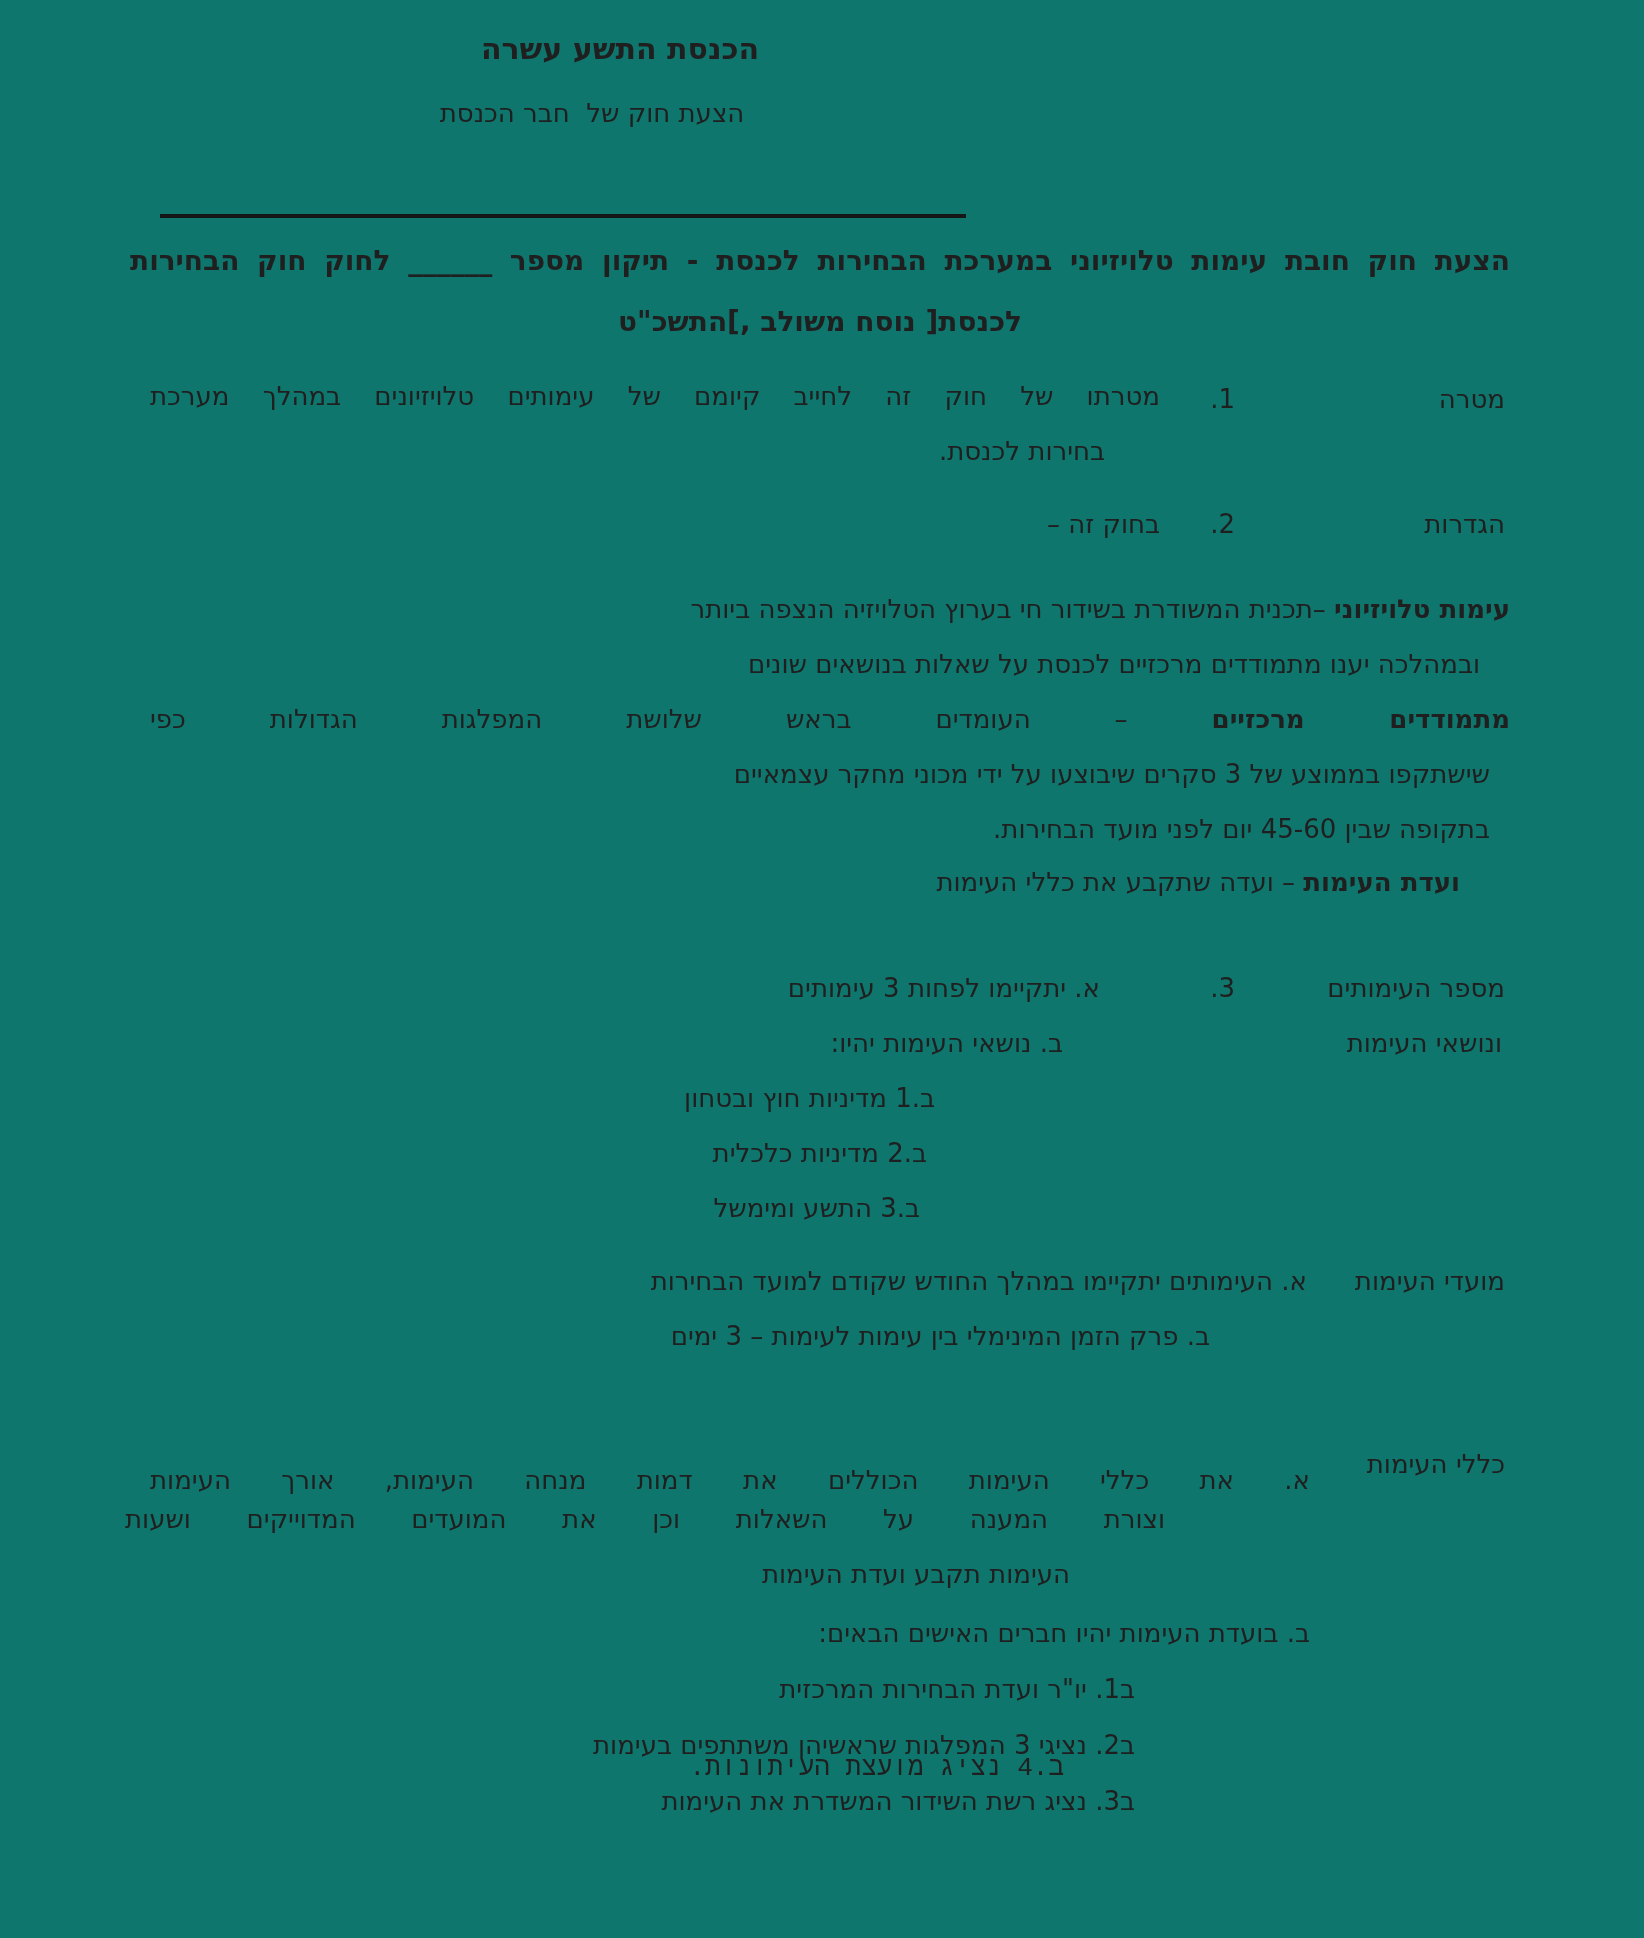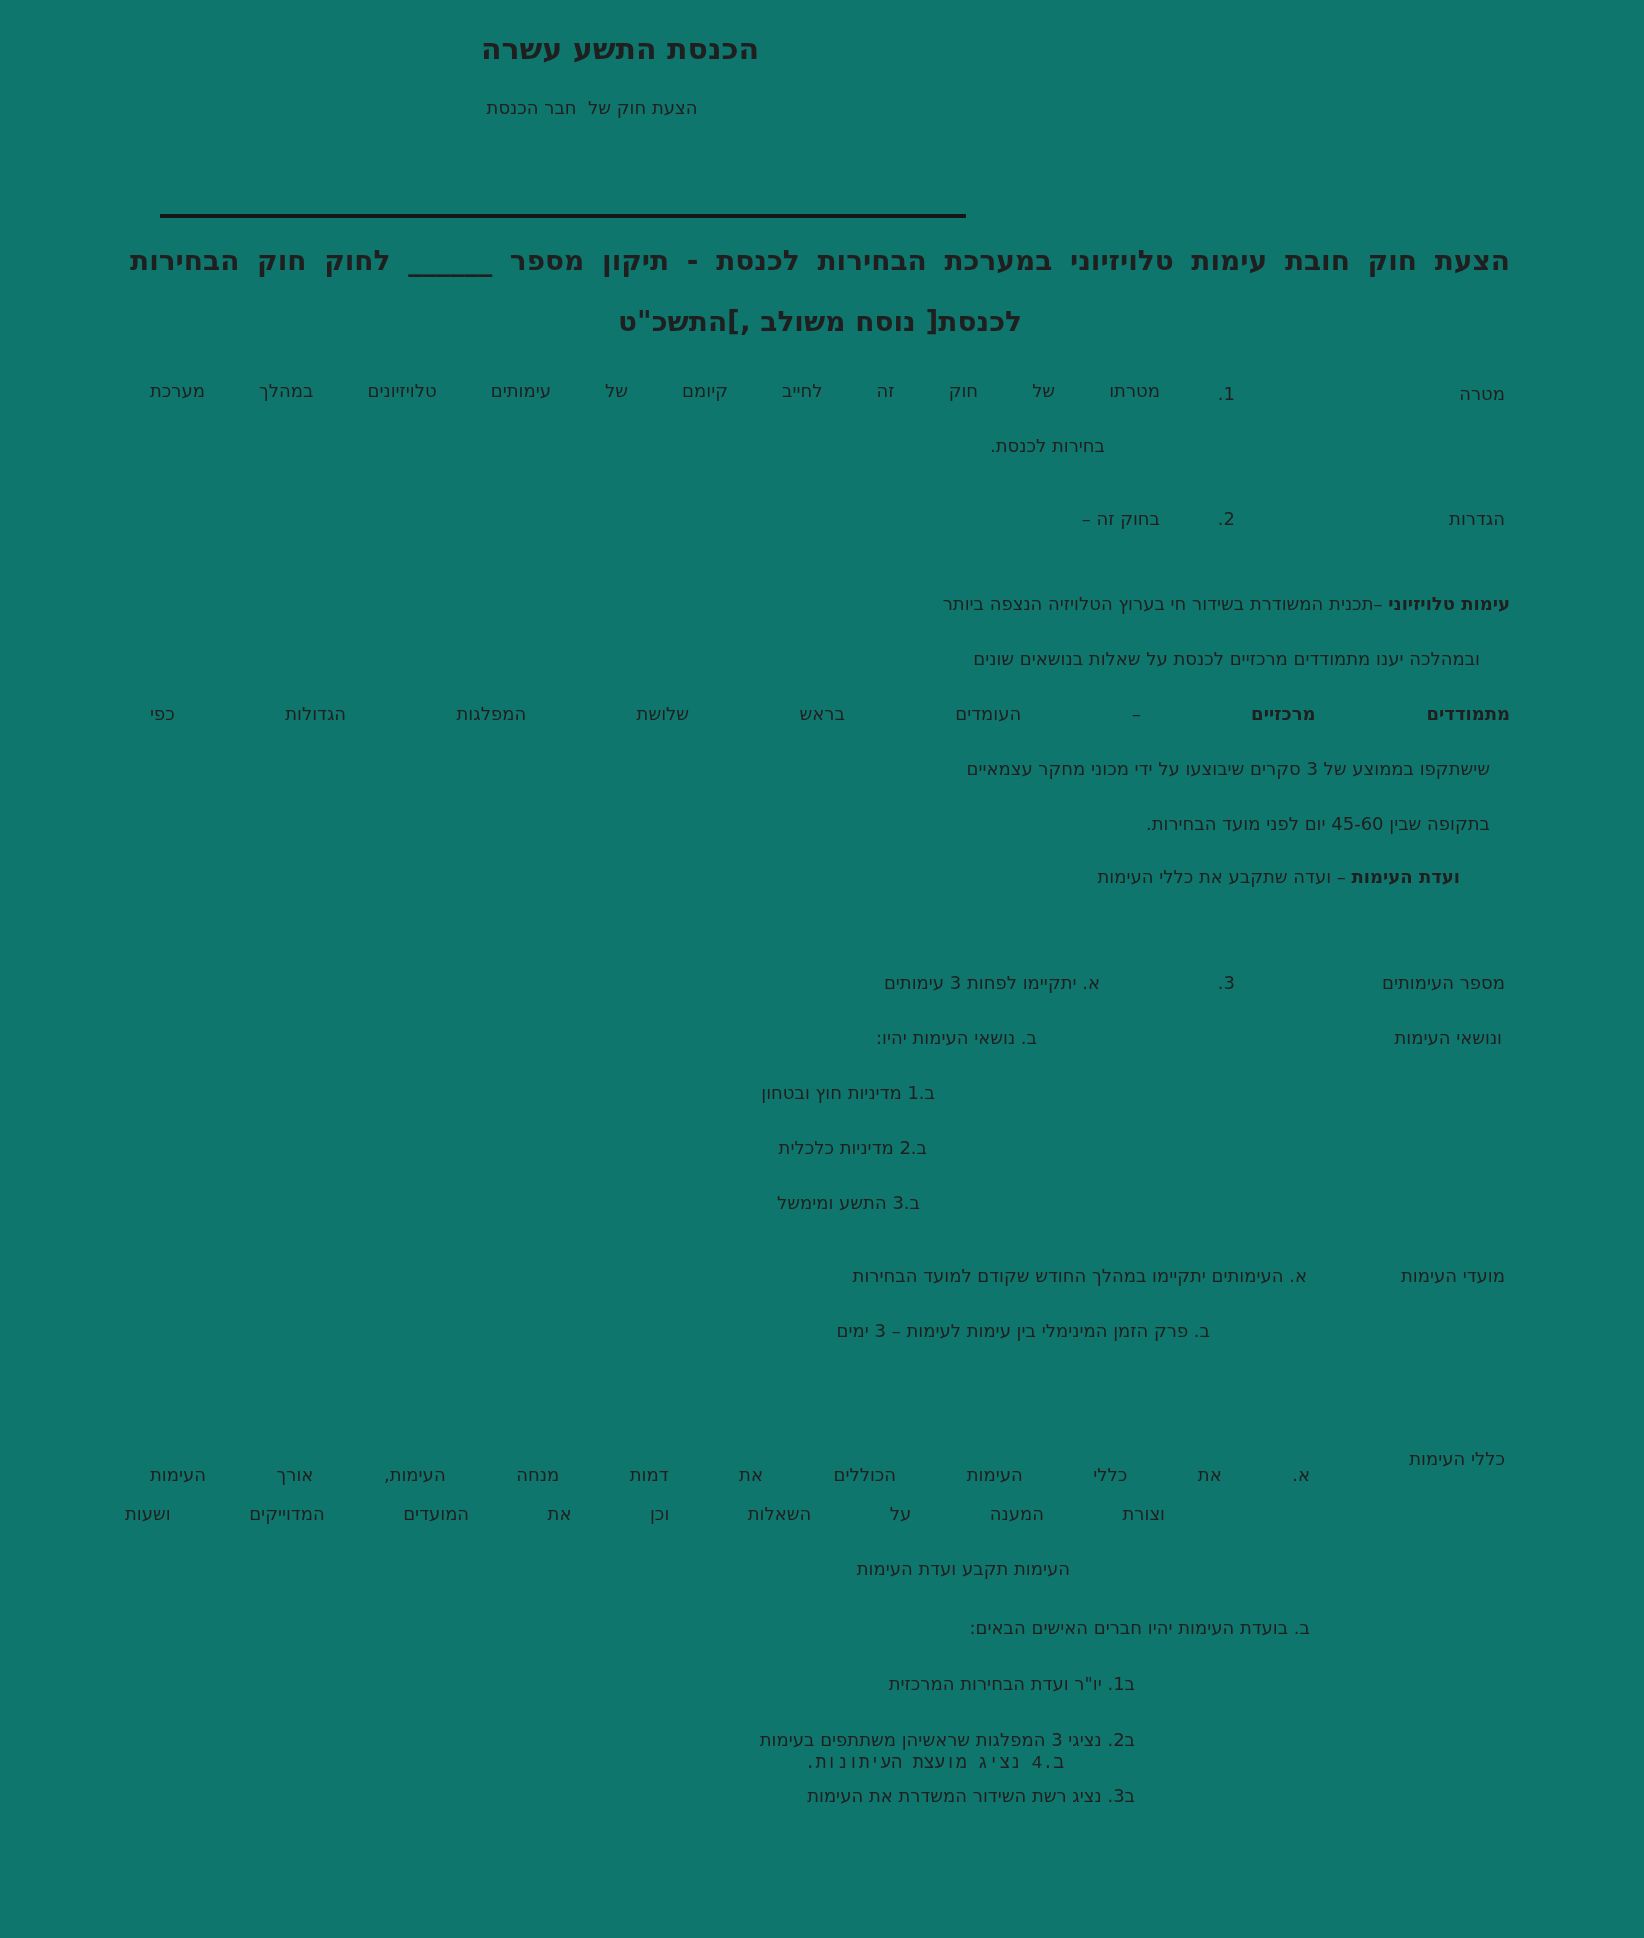--- a/index.html
+++ b/index.html
@@ -6,21 +6,21 @@
   .page{
     position:relative;
     width:1644px;height:1938px;
     margin:0 auto;
     background:#0f766e;
     font-family:"DejaVu Sans", sans-serif;
     color:#1f1f1f;
     direction:rtl;
     overflow:hidden;
   }
-  .abs{position:absolute;line-height:1.25;font-size:18px;white-space:nowrap;}
+  .abs{position:absolute;line-height:1.25;font-size:26px;white-space:nowrap;}
   .b{font-weight:bold;}
   .center{text-align:center;}
   .jl{white-space:normal;text-align:justify;text-align-last:justify;}
   .rule{position:absolute;border-top:4px solid #161616;}
   .pre{white-space:pre;}
   .title{font-size:28px;font-weight:bold;}
   .hdr{font-size:30px;font-weight:bold;}
 </style>
 </head>
 <body>
@@ -56,21 +56,21 @@
   <div class="abs" style="top:813px;right:154px;">בתקופה שבין 45-60 יום לפני מועד הבחירות.</div>
 
   <div class="abs" style="top:866px;right:184px;">
     <span class="b">ועדת העימות</span><span> – ועדה שתקבע את כללי העימות</span>
   </div>
 
   <div class="abs" style="top:972px;right:139px;">מספר העימותים</div>
   <div class="abs" style="top:1027px;right:142px;">ונושאי העימות</div>
   <div class="abs" style="top:972px;right:409px;">3.</div>
   <div class="abs" style="top:972px;right:544px;">א. יתקיימו לפחות 3 עימותים</div>
-  <div class="abs" style="top:1027px;right:607px;">ב. נושאי העימות יהיו:</div>
+  <div class="abs" style="top:1027px;right:581px;">ב. נושאי העימות יהיו:</div>
   <div class="abs" style="top:1082px;right:709px;">ב.1 מדיניות חוץ ובטחון</div>
   <div class="abs" style="top:1137px;right:717px;text-align:center;">ב.2 מדיניות כלכלית</div>
   <div class="abs" style="top:1192px;right:724px;">ב.3 התשע ומימשל</div>
 
   <div class="abs" style="top:1265px;right:139px;">מועדי העימות</div>
   <div class="abs" style="top:1265px;right:337px;">א. העימותים יתקיימו במהלך החודש שקודם למועד הבחירות</div>
   <div class="abs" style="top:1320px;right:434px;">ב. פרק הזמן המינימלי בין עימות לעימות – 3 ימים</div>
 
   <div class="abs" style="top:1448px;right:139px;">כללי העימות</div>
   <div class="abs jl" style="top:1448px;right:334px;width:1160px;margin-top:16px;">א. את כללי העימות הכוללים את דמות מנחה העימות, אורך העימות</div>

